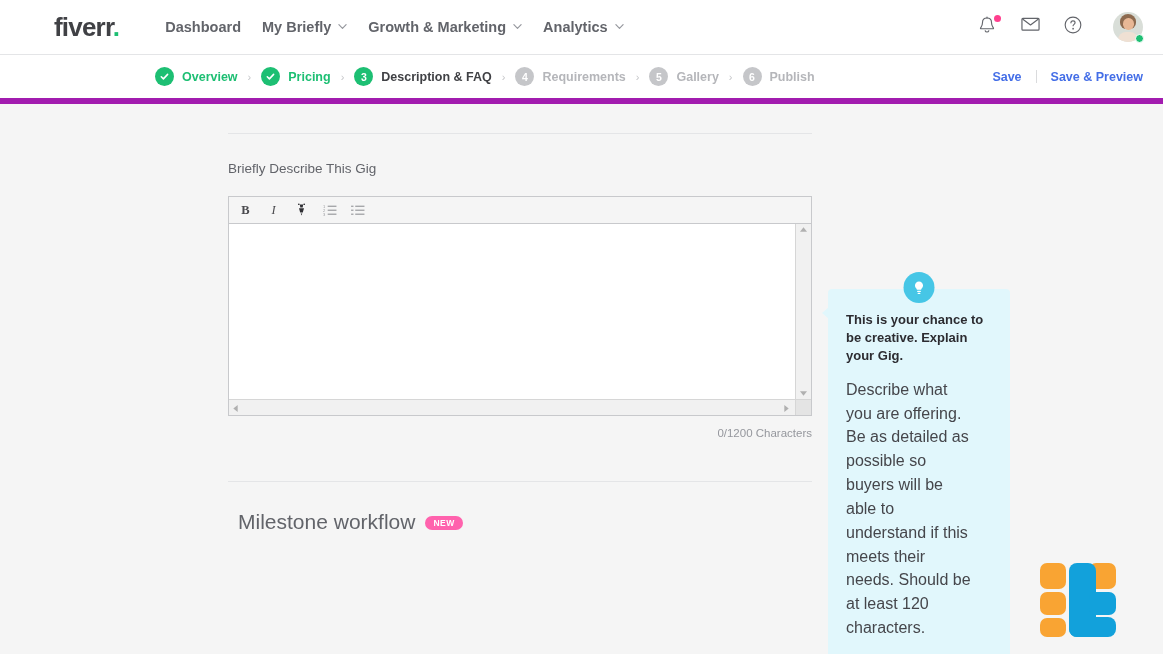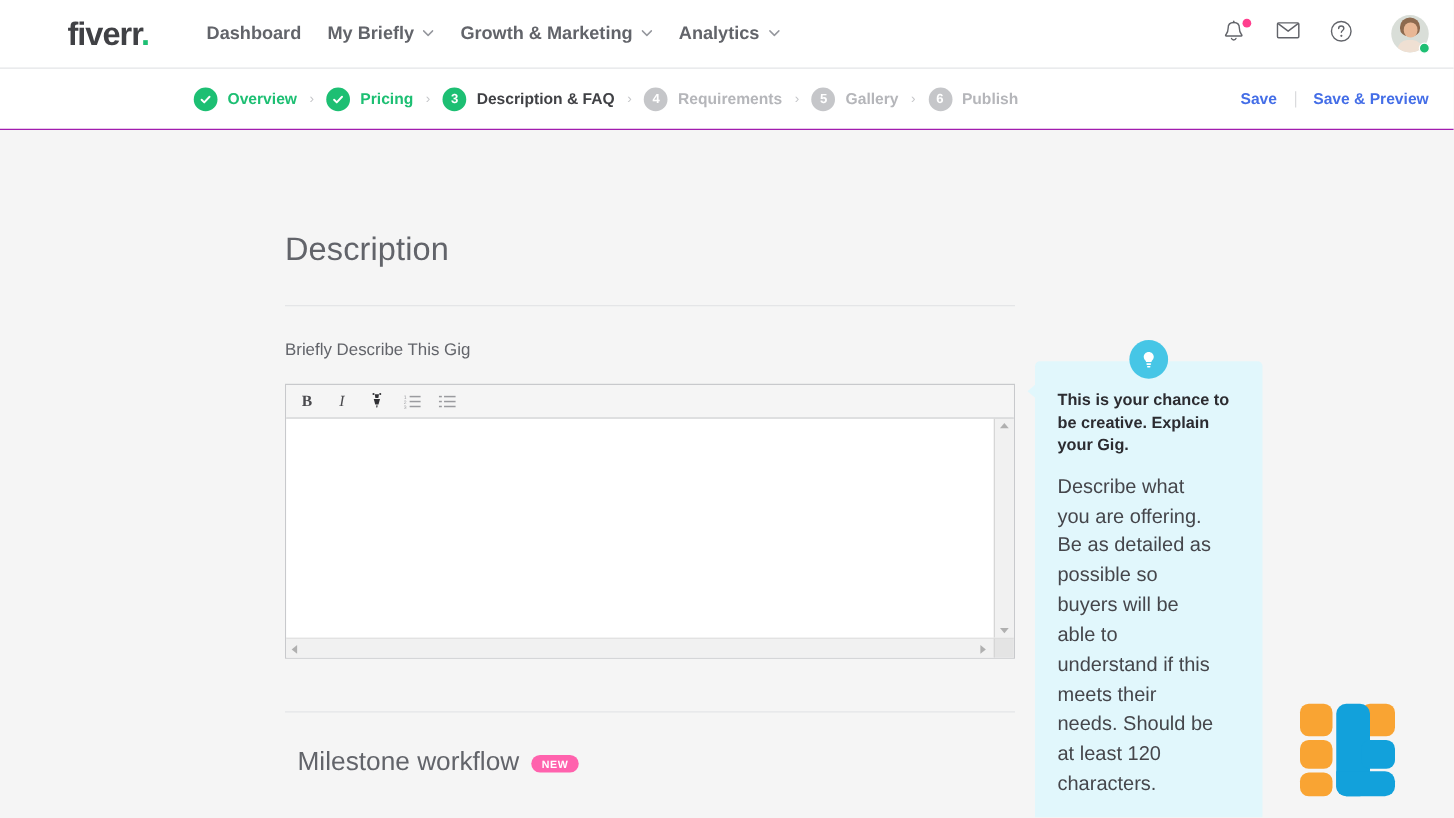--- a/index.html
+++ b/index.html
@@ -130,21 +130,21 @@
     background: #1dbf73;
     border: 1.5px solid #ffffff;
     right: -1px;
     bottom: -1px;
   }
 
   
   .stepbar {
     height: 49px;
     background: #ffffff;
-    border-bottom: 1px solid #a21caf;
+    border-bottom: 6px solid #a21caf;
     display: flex;
     align-items: center;
     padding: 0 20px 0 155px;
   }
   .steps {
     display: flex;
     align-items: center;
     gap: 0;
   }
   .step {
@@ -535,21 +535,20 @@
   <div class="save-actions">
     <span class="save-link">Save</span>
     <span class="save-divider"></span>
     <span class="save-link">Save &amp; Preview</span>
   </div>
 </div>
 
 <div class="main">
 
   <div class="content">
-    <h1 class="section-title">Description</h1>
     <div class="hr"></div>
 
     <div class="field-label">Briefly Describe This Gig</div>
 
     <div class="editor">
       <div class="editor-toolbar">
         <span class="tool tool-b">B</span>
         <span class="tool tool-i">I</span>
         <span class="tool">
           <svg width="13" height="14" viewBox="0 0 14 15">
@@ -608,20 +607,21 @@
           <span class="sb-arrow">
             <svg width="7" height="9" viewBox="0 0 8 10">
                 <path d="M6.5 5L1.5 9V1z" fill="#b0b0b0"></path>
               </svg>
           </span>
         </div>
         <div class="hscroll-corner"></div>
       </div>
     </div>
 
+    <div class="char-count">0/1200 Characters</div>
 
     <div class="hr2"></div>
 
     <div class="milestone-row">
       <span class="milestone-title">Milestone workflow</span>
       <span class="new-badge">NEW</span>
     </div>
   </div>
 
   <div class="tip">

